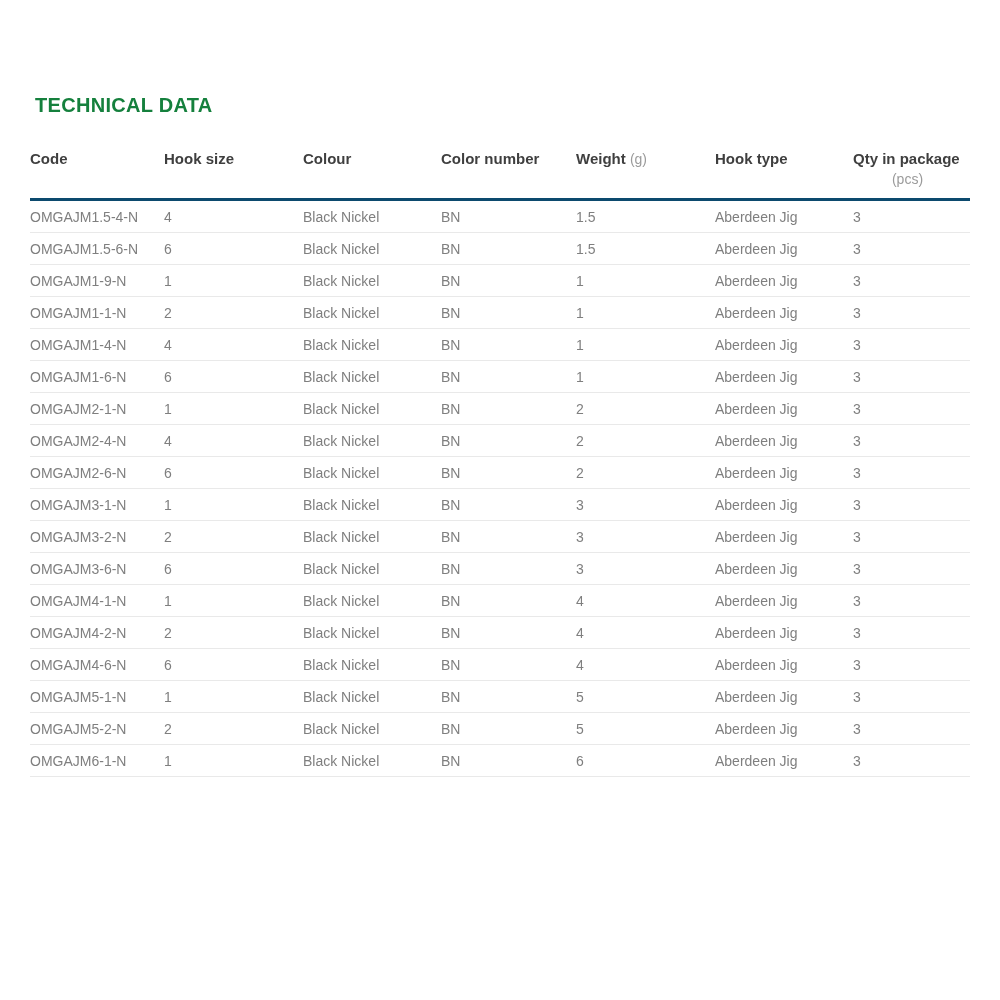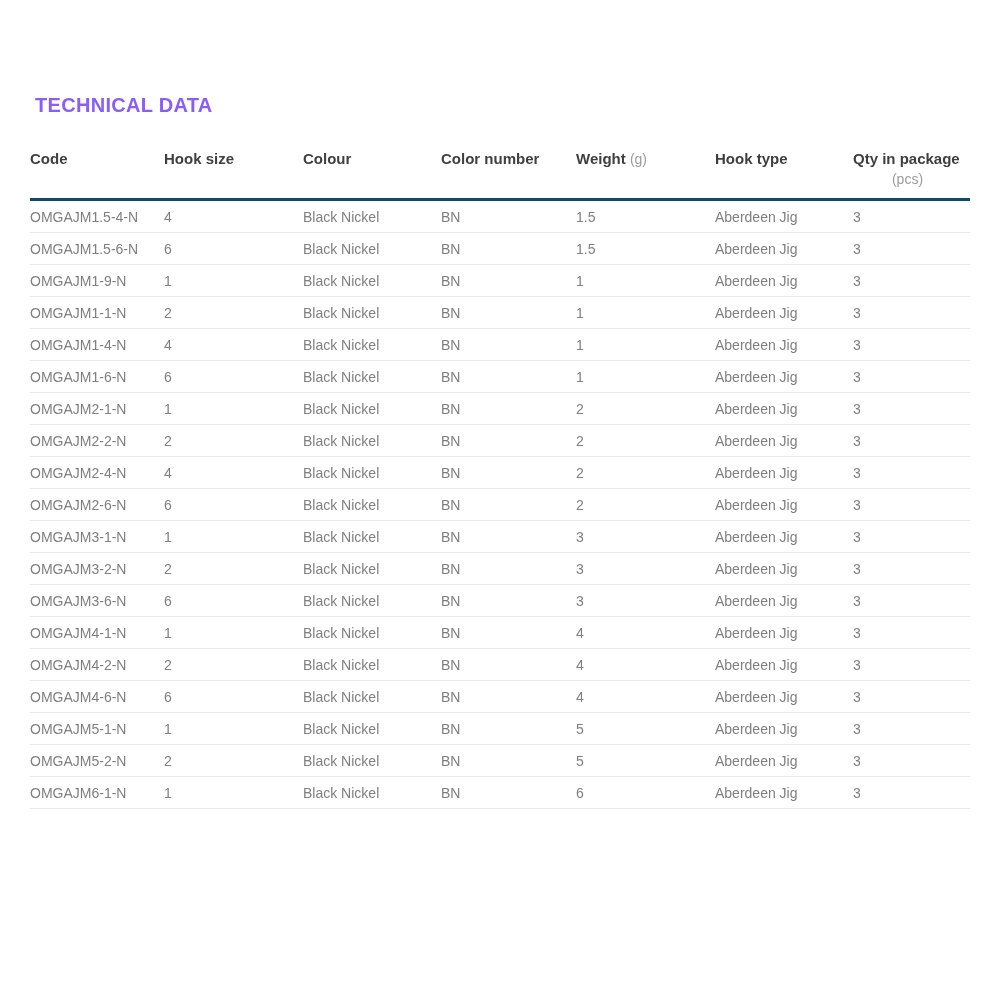--- a/index.html
+++ b/index.html
@@ -16,21 +16,21 @@
     overflow: hidden;
   }
   .page-title {
     position: absolute;
     left: 35px;
     top: 94px;
     margin: 0;
     font-size: 20px;
     font-weight: bold;
     letter-spacing: 0.3px;
-    color: #8b5cf6;
+    color: #15803d;
   }
   table.tech-table {
     position: absolute;
     left: 30px;
     top: 147px;
     width: 940px;
     border-collapse: collapse;
     table-layout: fixed;
   }
   table.tech-table col.c0 { width: 134px; }
@@ -153,29 +153,20 @@
         <tr>
           <td>OMGAJM2-1-N</td>
           <td>1</td>
           <td>Black Nickel</td>
           <td>BN</td>
           <td>2</td>
           <td>Aberdeen Jig</td>
           <td>3</td>
         </tr>
         <tr>
-          <td>OMGAJM2-2-N</td>
-          <td>2</td>
-          <td>Black Nickel</td>
-          <td>BN</td>
-          <td>2</td>
-          <td>Aberdeen Jig</td>
-          <td>3</td>
-        </tr>
-        <tr>
           <td>OMGAJM2-4-N</td>
           <td>4</td>
           <td>Black Nickel</td>
           <td>BN</td>
           <td>2</td>
           <td>Aberdeen Jig</td>
           <td>3</td>
         </tr>
         <tr>
           <td>OMGAJM2-6-N</td>

